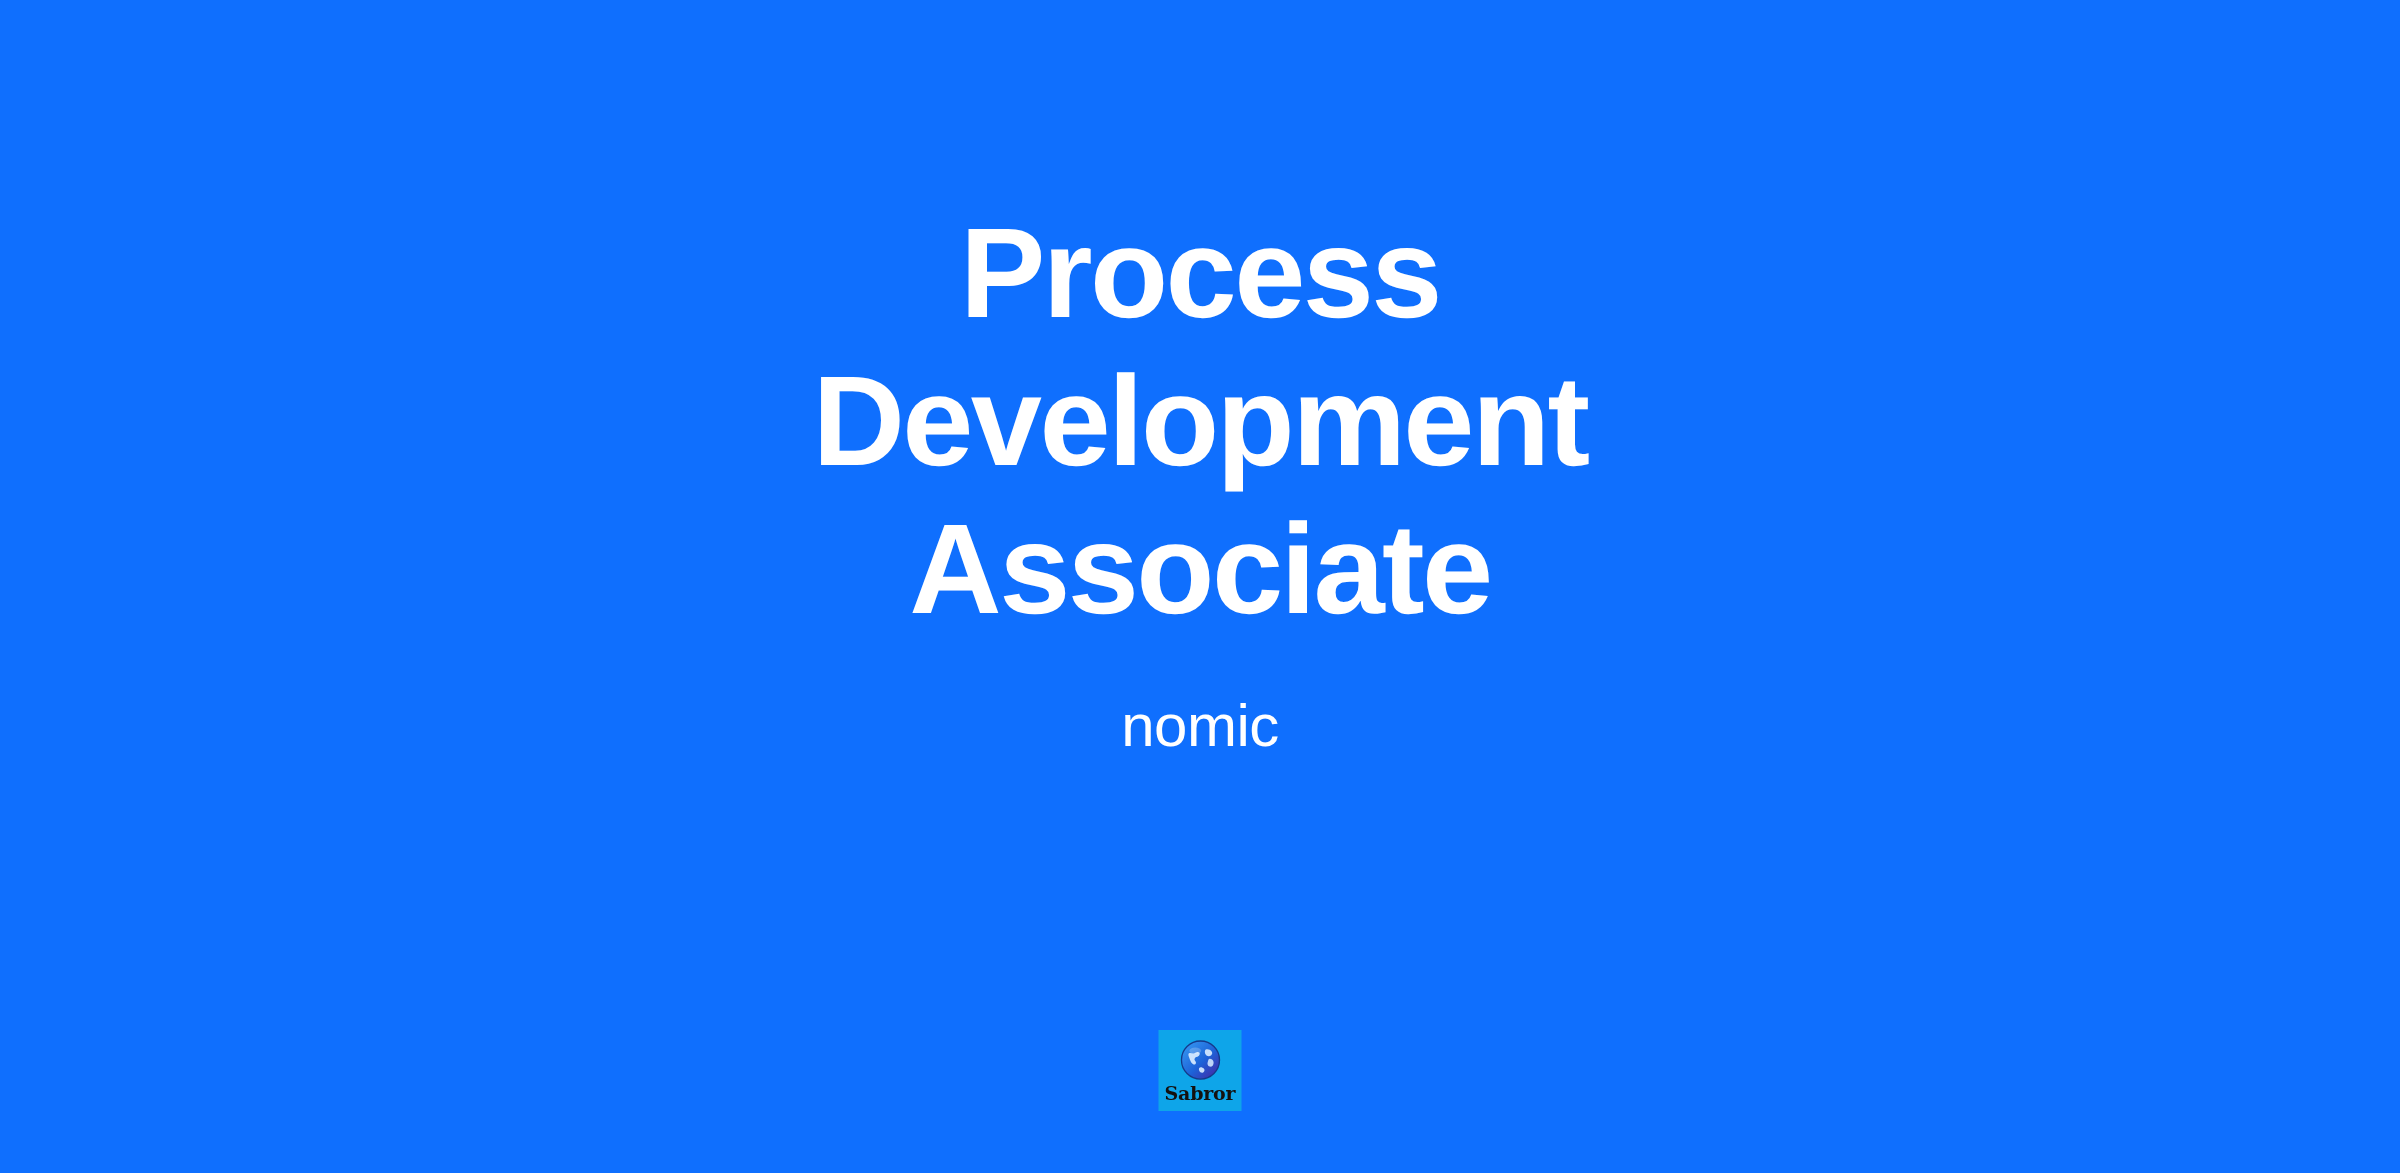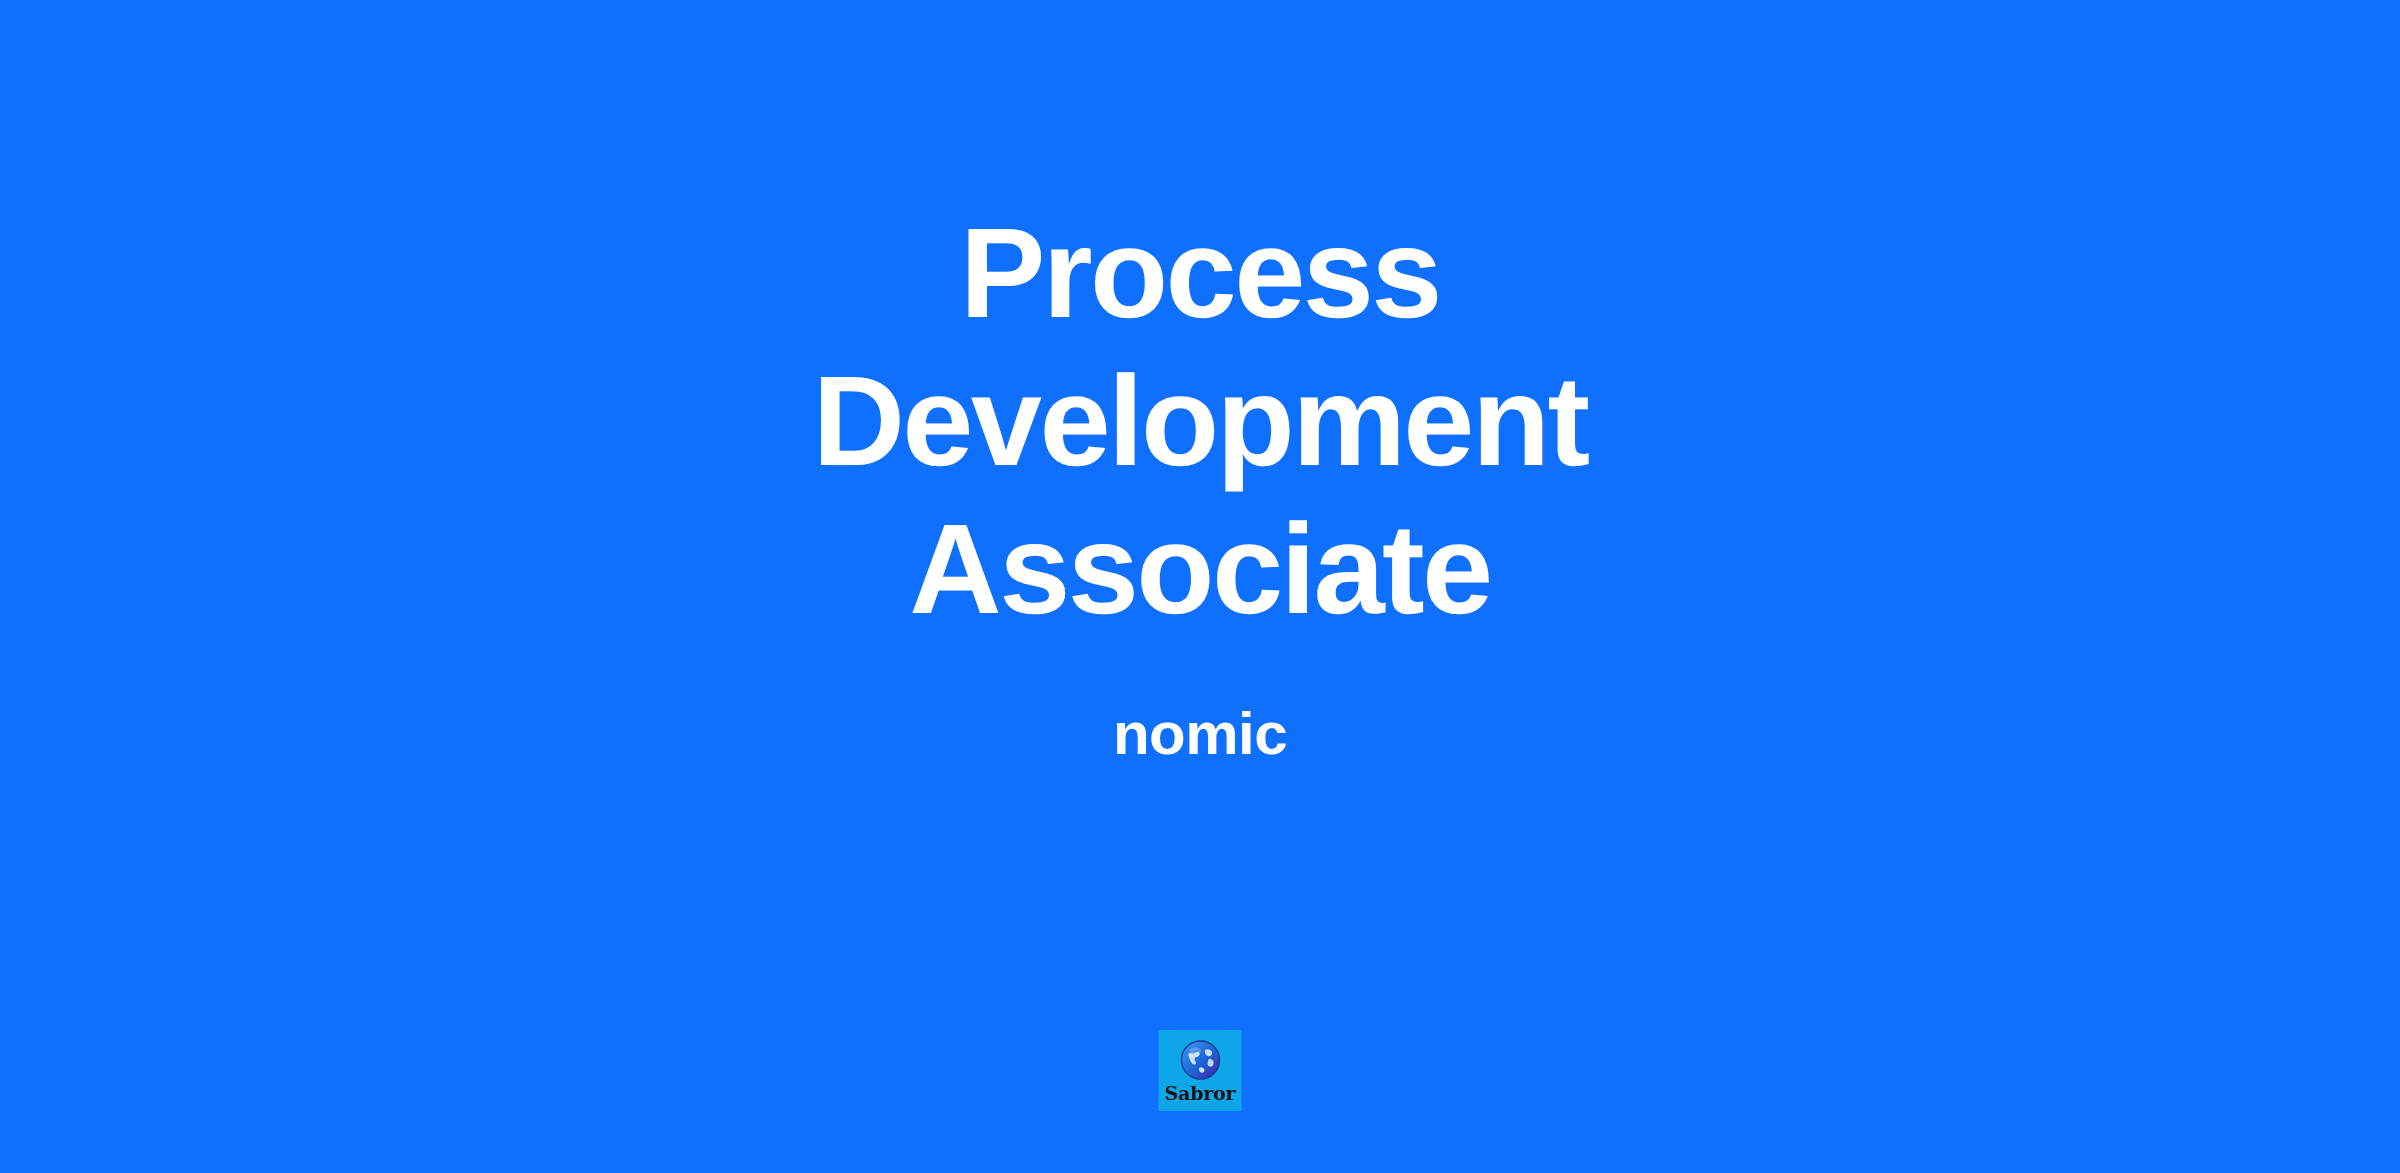--- a/index.html
+++ b/index.html
@@ -34,42 +34,42 @@
     display: flex;
     flex-direction: column;
     align-items: center;
     justify-content: center;
     text-align: center;
     padding: 0 260px;
     box-sizing: border-box;
   }
 
   .job-title {
-    margin: 8px;
+    margin: 0;
     width: 1240px;
     max-width: 100%;
     color: #ffffff;
     font-family: "Liberation Sans", sans-serif;
     font-size: 128px;
     line-height: 148px;
     font-weight: 700;
     letter-spacing: -2.6px;
     word-spacing: 2px;
     text-align: center;
     text-rendering: geometricPrecision;
   }
 
   .company-name {
     margin: 0;
     padding-top: 48px;
     color: #ffffff;
     font-family: "Liberation Sans", sans-serif;
     font-size: 60px;
     line-height: 68px;
-    font-weight: 700;
+    font-weight: 400;
     letter-spacing: -0.5px;
     text-align: center;
   }
 
   
   .brand-logo-wrap {
     position: absolute;
     left: 50%;
     transform: translateX(-50%);
     top: 1030px;

